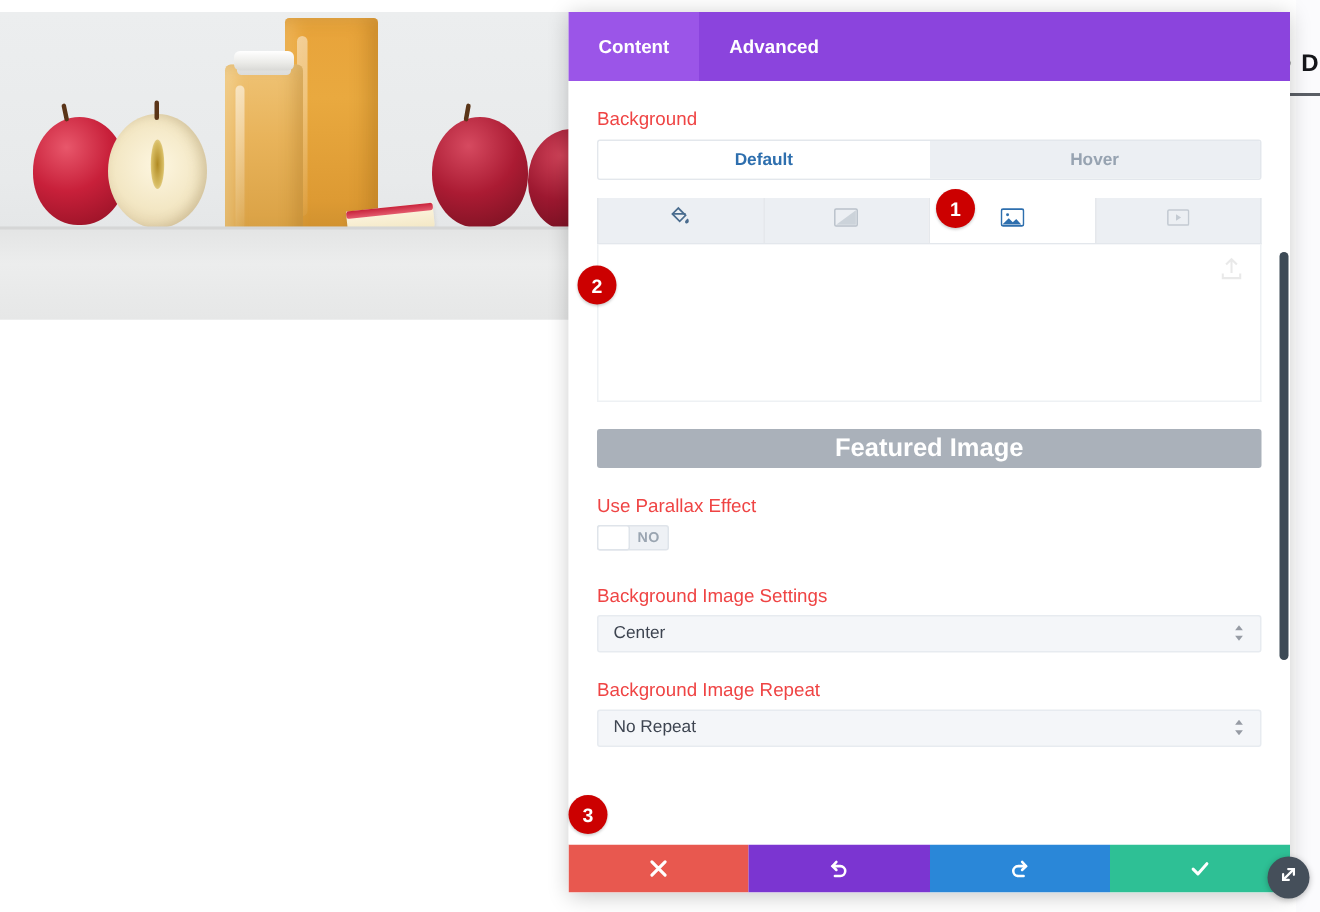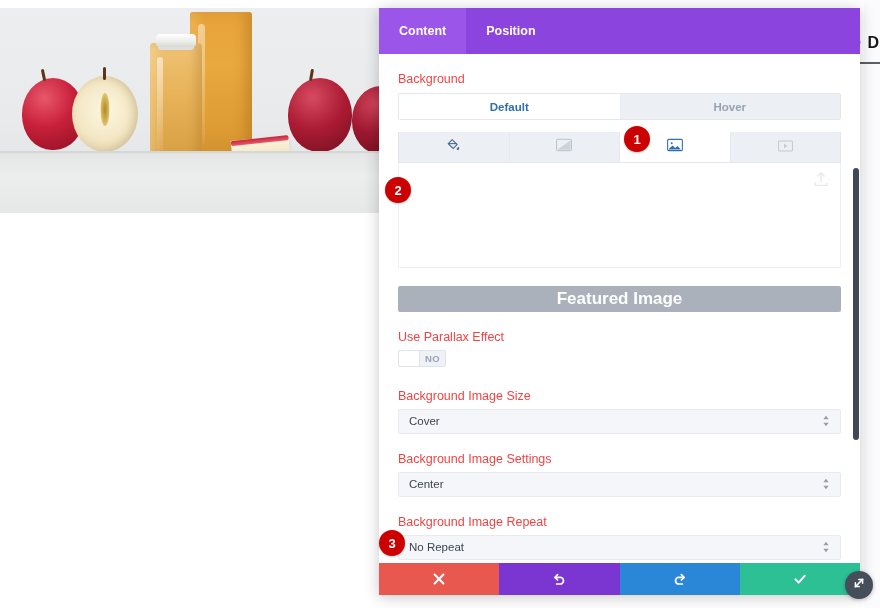--- a/index.html
+++ b/index.html
@@ -286,21 +286,21 @@
     <div class="page-right-strip"></div>
     <div class="page-right-text">O D</div>
     <div class="page-rule"></div>
   </div>
 
   <div class="modal">
 
 
     <div class="modal-tabs">
       <div class="tab active">Content</div>
-      <div class="tab">Position</div>
+      <div class="tab">Advanced</div>
     </div>
 
     <div class="modal-body">
 
       <div class="field-label">Background</div>
 
       <div class="state-toggle">
         <div class="state-btn on">Default</div>
         <div class="state-btn off">Hover</div>
       </div>
@@ -354,32 +354,20 @@
       <div class="featured-btn">Featured Image</div>
 
       <div class="block">
         <div class="field-label tight">Use Parallax Effect</div>
         <div class="yesno">
           <div class="knob"></div>
           <div class="lbl">NO</div>
         </div>
       </div>
 
-      <div class="block">
-        <div class="field-label tight">Background Image Size</div>
-        <div class="select">
-          <span>Cover</span>
-          <span class="caret">
-            <svg width="8" height="12" viewBox="0 0 8 12" fill="#4a5260">
-              <path d="M4 0.8 6.6 4.2H1.4z"></path>
-                <path d="M4 11.2 1.4 7.8h5.2z"></path>
-            </svg>
-          </span>
-        </div>
-      </div>
 
       <div class="block">
         <div class="field-label tight">Background Image Settings</div>
         <div class="select">
           <span>Center</span>
           <span class="caret">
             <svg width="8" height="12" viewBox="0 0 8 12" fill="#4a5260">
               <path d="M4 0.8 6.6 4.2H1.4z"></path>
                 <path d="M4 11.2 1.4 7.8h5.2z"></path>
             </svg>

